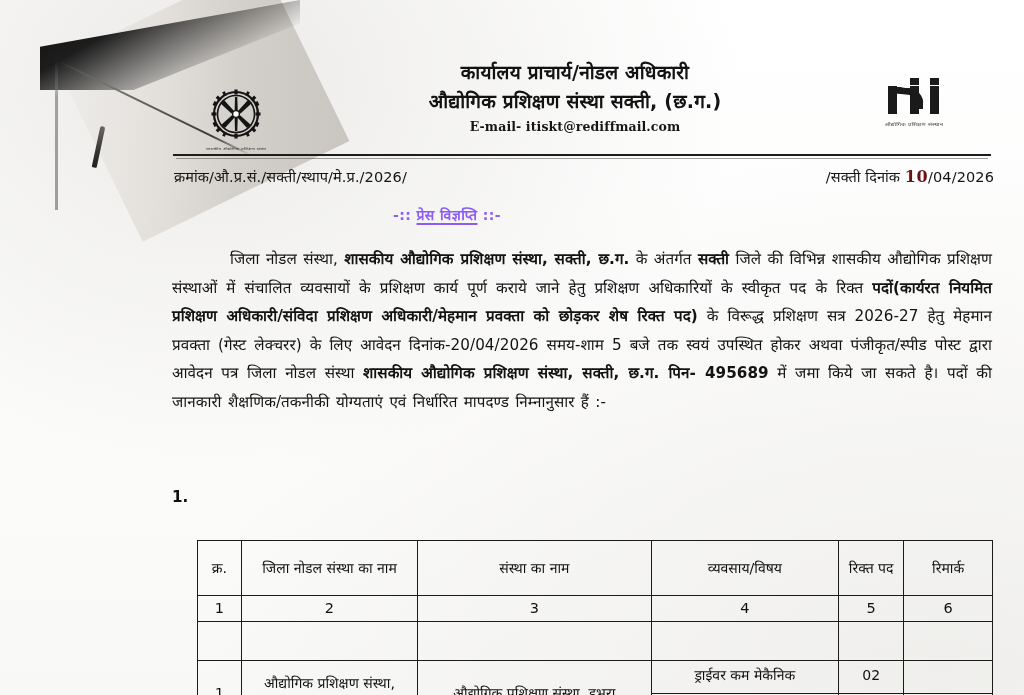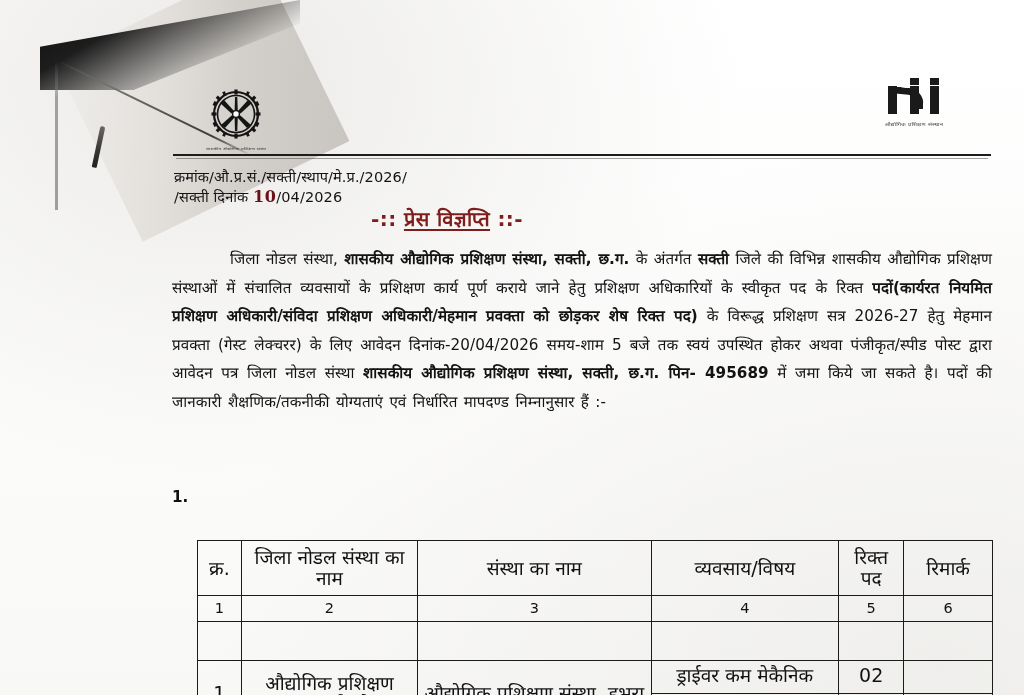--- a/index.html
+++ b/index.html
@@ -214,43 +214,42 @@
     position: absolute;
     left: 174px;
     top: 166px;
     width: 820px;
     font-family: "DejaVu Sans", sans-serif;
     font-size: 14.5px;
     color: #141414;
     display: flex;
     justify-content: space-between;
     align-items: baseline;
-    flex-direction: column;
   }
   #ref-no { letter-spacing: 0.1px; }
   #ref-date { letter-spacing: 0.1px; text-align: right; }
   .ink-hand {
     color: #6b1016;
     font-family: "DejaVu Serif", serif;
     font-weight: bold;
     font-size: 16px;
     letter-spacing: 0.5px;
   }
 
   
   #press-title {
     position: absolute;
     left: 0;
     top: 205px;
     width: 894px;
     text-align: center;
     font-family: "DejaVu Sans", sans-serif;
     font-weight: bold;
-    font-size: 20px;
-    color: #7f1d1d;
+    font-size: 14px;
+    color: #8b5cf6;
     letter-spacing: 0.4px;
   }
   #press-title .u {
     text-decoration: underline;
     text-underline-offset: 3px;
     text-decoration-thickness: 1.6px;
   }
 
   
   #body-para {
@@ -298,21 +297,21 @@
     top: 540px;
     width: 796px;
     border-collapse: collapse;
     table-layout: fixed;
     font-family: "DejaVu Sans", sans-serif;
     color: #111111;
   }
   #vacancy-table th, #vacancy-table td {
     border: 1.6px solid #1b1b1b;
     padding: 2px 4px;
-    font-size: 19px;
+    font-size: 14px;
     font-weight: normal;
     vertical-align: middle;
     line-height: 21px;
   }
   #vacancy-table th {
     text-align: center;
     height: 50px;
   }
   #vacancy-table td.num-row {
     text-align: center;
@@ -400,20 +399,25 @@
           <path d="M12 15 L16 12 L26 23 L23.5 25.4 Z"></path>
           <path d="M44 15 L40 12 L30 23 L32.5 25.4 Z"></path>
           <path d="M13 37 L17 40 L26.5 29.5 L24 27.2 Z"></path>
           <path d="M43 37 L39 40 L29.5 29.5 L32 27.2 Z"></path>
           <circle cx="28" cy="26" r="3.4" fill="#ffffff" stroke="#141414" stroke-width="1.4"></circle>
         </g>
       </svg>
       <div class="emblem-cap">शासकीय औद्योगिक प्रशिक्षण संस्था</div>
     </div>
 
+    <div class="head-lines">
+      <div class="head-line-1">कार्यालय प्राचार्य/नोडल अधिकारी</div>
+      <div class="head-line-2">औद्योगिक प्रशिक्षण संस्था सक्ती, (छ.ग.)</div>
+      <div class="head-email">E-mail- itiskt@rediffmail.com</div>
+    </div>
 
     <div id="iti-logo">
       <span class="iti-mark">
         <span class="iti-bar b1"></span>
         <span class="iti-arc"></span>
         <span class="iti-dot d2"></span>
         <span class="iti-bar b2"></span>
         <span class="iti-dot d3"></span>
         <span class="iti-bar b3"></span>
       </span>

